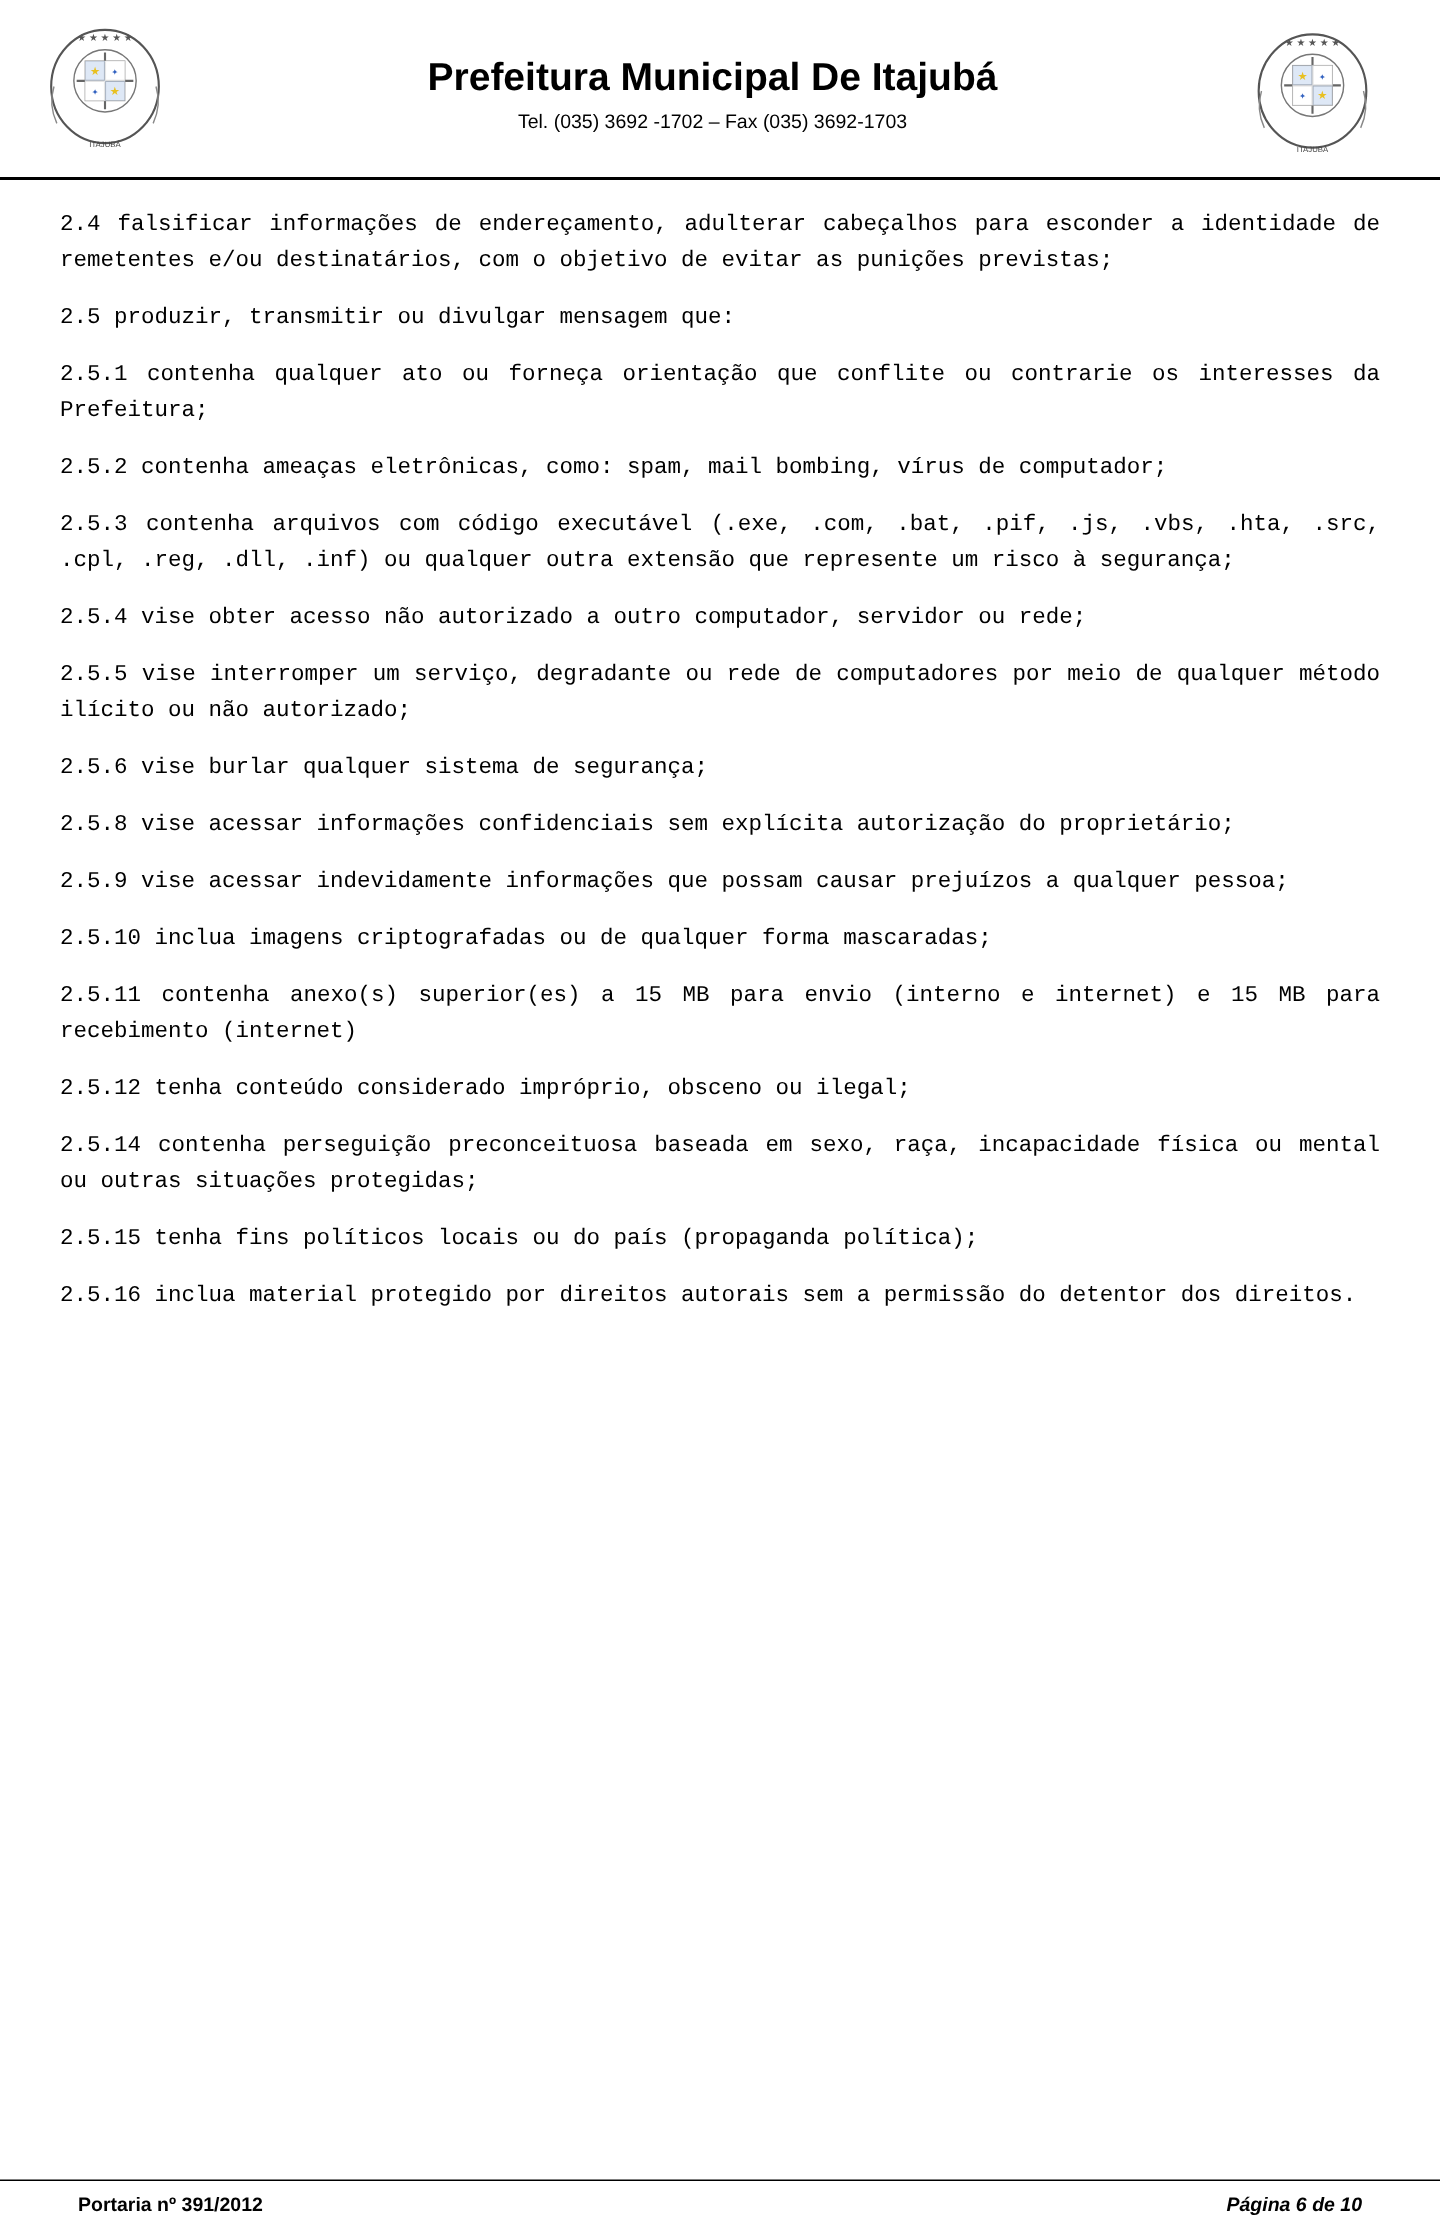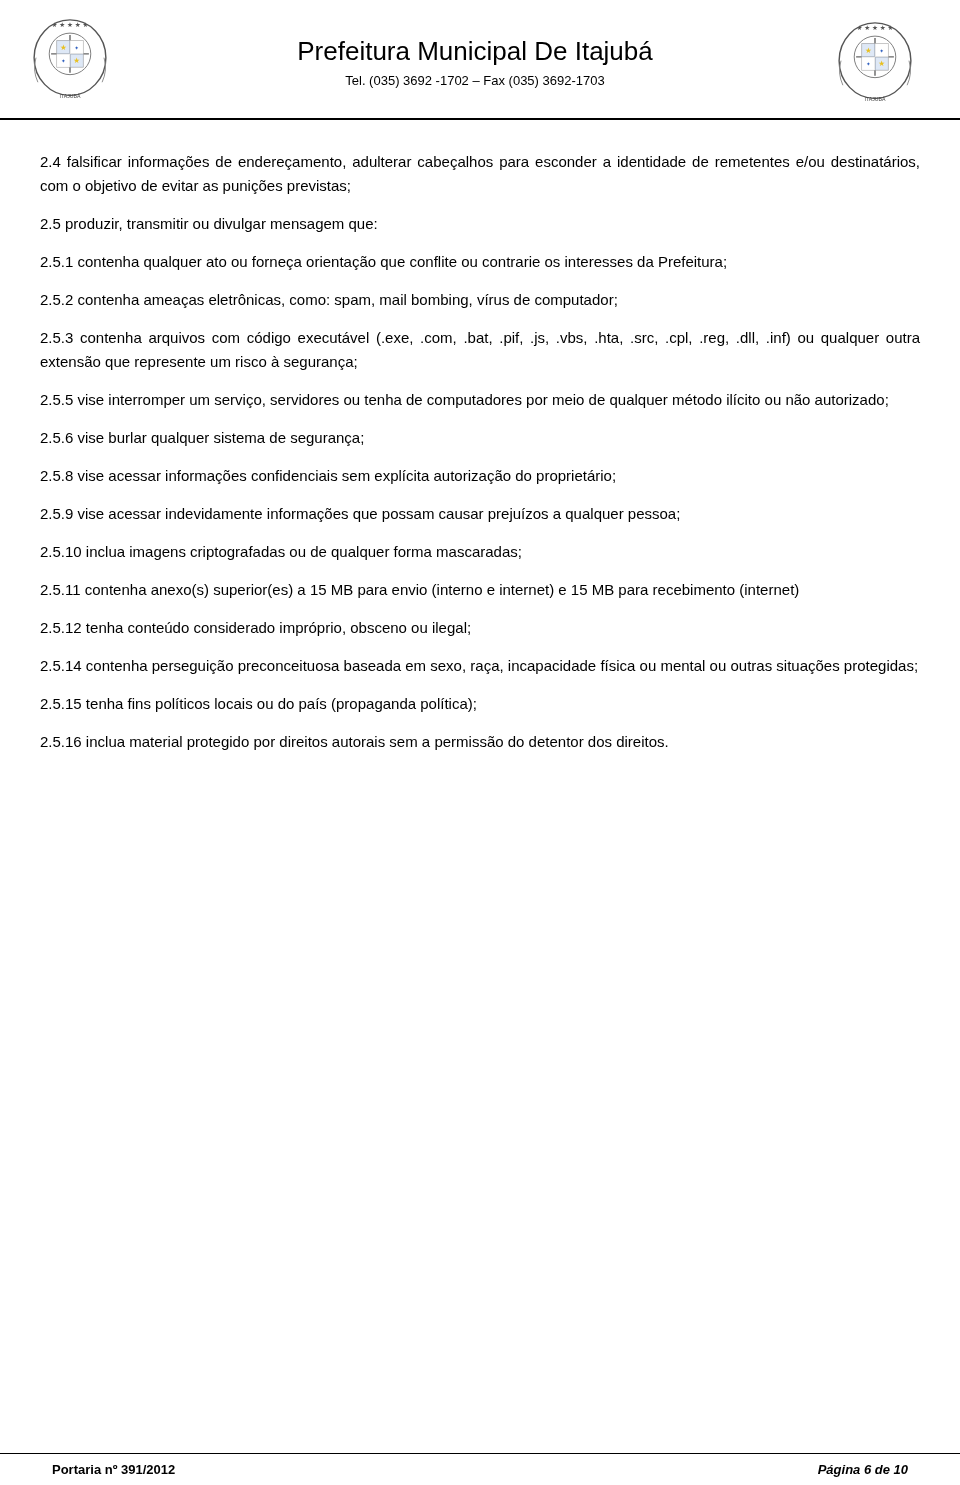--- a/index.html
+++ b/index.html
@@ -33,41 +33,42 @@
       height: 90px;
       flex-shrink: 0;
     }
     .header-text {
       flex: 1;
       text-align: center;
       padding: 0 10px;
     }
     .header-title {
       font-size: 26px;
-      font-weight: normal;
+      font-weight: bold;
       color: #000;
       line-height: 1.2;
     }
     .header-subtitle {
       font-size: 13px;
       color: #000;
       margin-top: 4px;
       line-height: 1.5;
     }
     .header-right-img {
       width: 110px;
       height: 90px;
       flex-shrink: 0;
       display: flex;
       align-items: center;
       justify-content: center;
     }
     
     .content {
-      padding: 30px 40px 10px 40px;
+      padding: 18px 40px 10px 40px;
+      font-family: Liberation Mono, monospace;
     }
     .paragraph {
       text-align: justify;
       line-height: 1.6;
       margin-bottom: 14px;
       font-size: 15px;
     }
     
     .footer {
       position: absolute;
@@ -165,21 +166,22 @@
     </div>
   </div>
 
   <div class="content">
 
     <p class="paragraph">2.4 falsificar informações de endereçamento, adulterar cabeçalhos para esconder a identidade de remetentes e/ou destinatários, com o objetivo de evitar as punições previstas;</p>
     <p class="paragraph">2.5 produzir, transmitir ou divulgar mensagem que:</p>
     <p class="paragraph">2.5.1 contenha qualquer ato ou forneça orientação que conflite ou contrarie os interesses da Prefeitura;</p>
     <p class="paragraph">2.5.2 contenha ameaças eletrônicas, como: spam, mail bombing, vírus de computador;</p>
     <p class="paragraph">2.5.3 contenha arquivos com código executável (.exe, .com, .bat, .pif, .js, .vbs, .hta, .src, .cpl, .reg, .dll, .inf) ou qualquer outra extensão que represente um risco à segurança;</p>
-    <p class="paragraph">2.5.5 vise interromper um serviço, servidores ou tenha de computadores por meio de qualquer método ilícito ou não autorizado;</p>
+    <p class="paragraph">2.5.4 vise obter acesso não autorizado a outro computador, servidor ou rede;</p>
+    <p class="paragraph">2.5.5 vise interromper um serviço, degradante ou rede de computadores por meio de qualquer método ilícito ou não autorizado;</p>
     <p class="paragraph">2.5.6 vise burlar qualquer sistema de segurança;</p>
     <p class="paragraph">2.5.8 vise acessar informações confidenciais sem explícita autorização do proprietário;</p>
     <p class="paragraph">2.5.9 vise acessar indevidamente informações que possam causar prejuízos a qualquer pessoa;</p>
     <p class="paragraph">2.5.10 inclua imagens criptografadas ou de qualquer forma mascaradas;</p>
     <p class="paragraph">2.5.11 contenha anexo(s) superior(es) a 15 MB para envio (interno e internet) e 15 MB para recebimento (internet)</p>
     <p class="paragraph">2.5.12 tenha conteúdo considerado impróprio, obsceno ou ilegal;</p>
     <p class="paragraph">2.5.14 contenha perseguição preconceituosa baseada em sexo, raça, incapacidade física ou mental ou outras situações protegidas;</p>
     <p class="paragraph">2.5.15 tenha fins políticos locais ou do país (propaganda política);</p>
     <p class="paragraph">2.5.16 inclua material protegido por direitos autorais sem a permissão do detentor dos direitos.</p>
 

